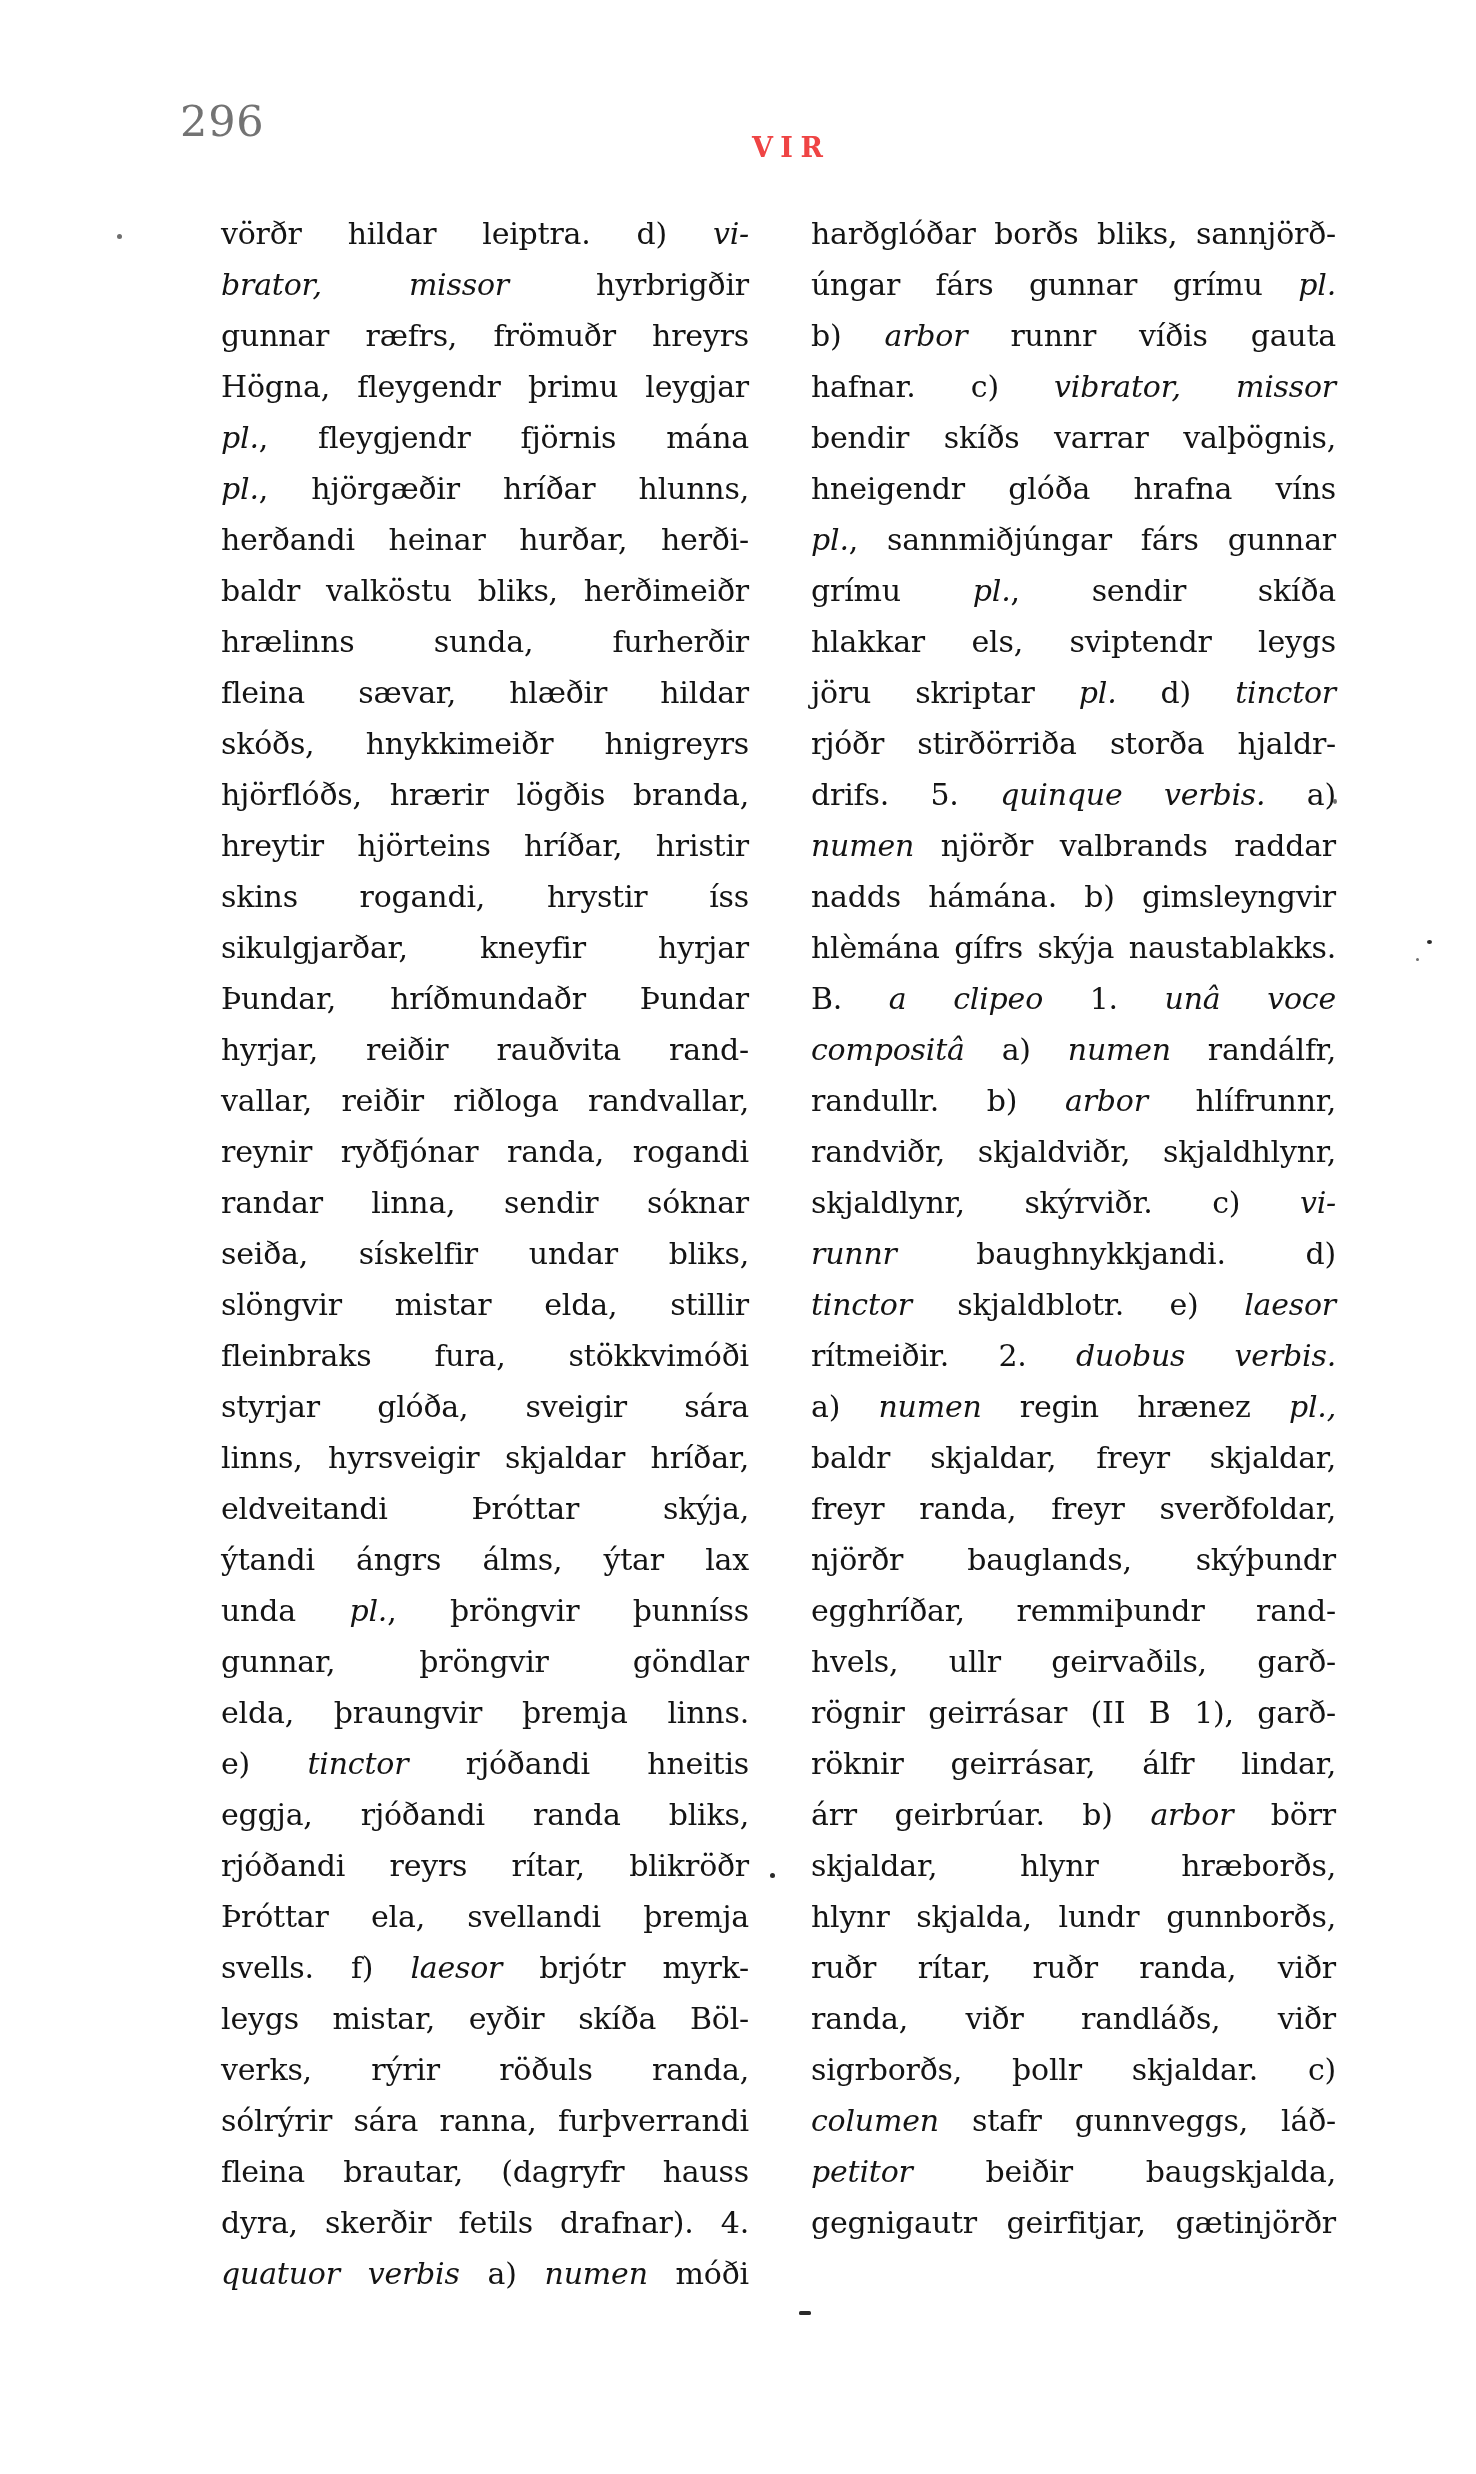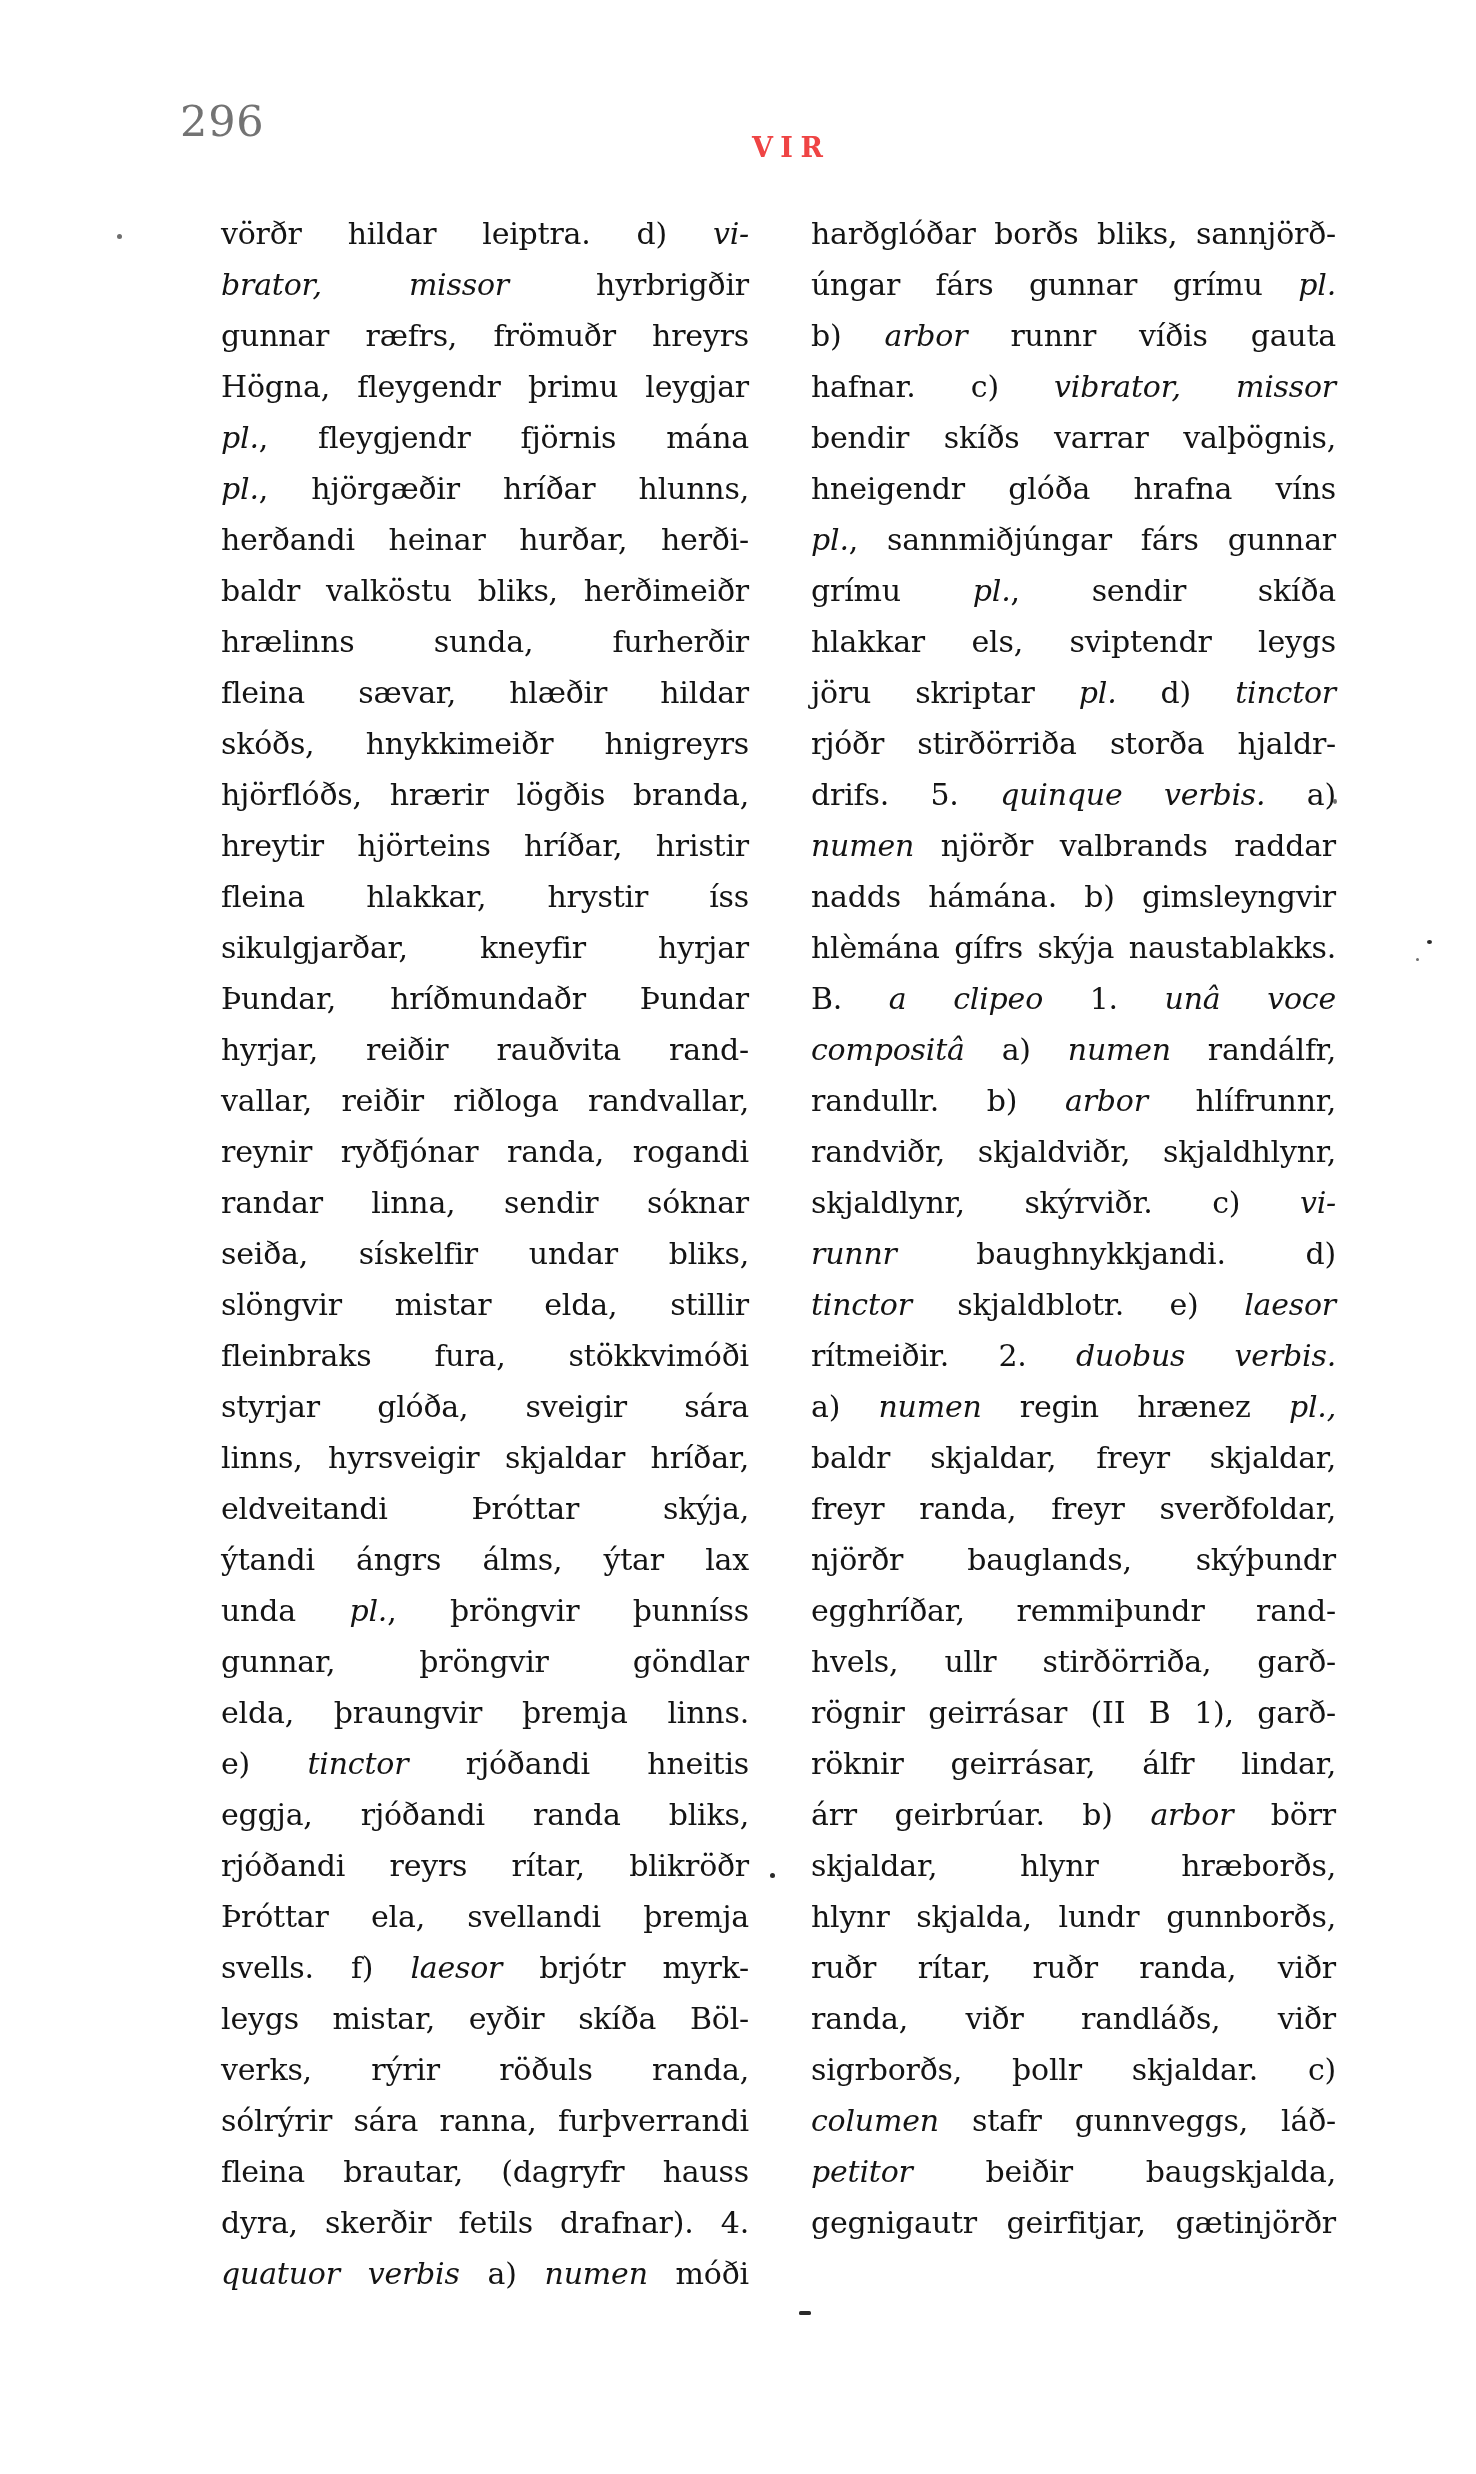--- a/index.html
+++ b/index.html
@@ -74,21 +74,21 @@
       <div class="line"><span>Högna, fleygendr þrimu leygjar</span></div>
       <div class="line"><span class="it">pl.</span><span>, fleygjendr fjörnis mána</span></div>
       <div class="line"><span class="it">pl.</span><span>, hjörgæðir hríðar hlunns,</span></div>
       <div class="line"><span>herðandi heinar hurðar, herði-</span></div>
       <div class="line"><span>baldr valköstu bliks, herðimeiðr</span></div>
       <div class="line"><span>hrælinns sunda, furherðir</span></div>
       <div class="line"><span>fleina sævar, hlæðir hildar</span></div>
       <div class="line"><span>skóðs, hnykkimeiðr hnigreyrs</span></div>
       <div class="line"><span>hjörflóðs, hrærir lögðis branda,</span></div>
       <div class="line"><span>hreytir hjörteins hríðar, hristir</span></div>
-      <div class="line"><span>fleina hlakkar, hrystir íss</span></div>
+      <div class="line"><span>skins rogandi, hrystir íss</span></div>
       <div class="line"><span>sikulgjarðar, kneyfir hyrjar</span></div>
       <div class="line"><span>Þundar, hríðmundaðr Þundar</span></div>
       <div class="line"><span>hyrjar, reiðir rauðvita rand-</span></div>
       <div class="line"><span>vallar, reiðir riðloga randvallar,</span></div>
       <div class="line"><span>reynir ryðfjónar randa, rogandi</span></div>
       <div class="line"><span>randar linna, sendir sóknar</span></div>
       <div class="line"><span>seiða, sískelfir undar bliks,</span></div>
       <div class="line"><span>slöngvir mistar elda, stillir</span></div>
       <div class="line"><span>fleinbraks fura, stökkvimóði</span></div>
       <div class="line"><span>styrjar glóða, sveigir sára</span></div>
@@ -133,21 +133,21 @@
       <div class="line"><span>randviðr, skjaldviðr, skjaldhlynr,</span></div>
       <div class="line"><span>skjaldlynr, skýrviðr. c) </span><span class="it">vi-</span></div>
       <div class="line"><span class="it">runnr</span><span> baughnykkjandi. d)</span></div>
       <div class="line"><span class="it">tinctor</span><span> skjaldblotr. e) </span><span class="it">laesor</span></div>
       <div class="line"><span>rítmeiðir. 2. </span><span class="it">duobus verbis.</span></div>
       <div class="line"><span>a) </span><span class="it">numen</span><span> regin hrænez </span><span class="it">pl.,</span></div>
       <div class="line"><span>baldr skjaldar, freyr skjaldar,</span></div>
       <div class="line"><span>freyr randa, freyr sverðfoldar,</span></div>
       <div class="line"><span>njörðr bauglands, skýþundr</span></div>
       <div class="line"><span>egghríðar, remmiþundr rand-</span></div>
-      <div class="line"><span>hvels, ullr stirðörriða, garð-</span></div>
+      <div class="line"><span>hvels, ullr geirvaðils, garð-</span></div>
       <div class="line"><span>rögnir geirrásar (II B 1), garð-</span></div>
       <div class="line"><span>röknir geirrásar, álfr lindar,</span></div>
       <div class="line"><span>árr geirbrúar. b) </span><span class="it">arbor</span><span> börr</span></div>
       <div class="line"><span>skjaldar, hlynr hræborðs,</span></div>
       <div class="line"><span>hlynr skjalda, lundr gunnborðs,</span></div>
       <div class="line"><span>ruðr rítar, ruðr randa, viðr</span></div>
       <div class="line"><span>randa, viðr randláðs, viðr</span></div>
       <div class="line"><span>sigrborðs, þollr skjaldar. c)</span></div>
       <div class="line"><span class="it">columen</span><span> stafr gunnveggs, láð-</span></div>
       <div class="line"><span class="it">petitor</span><span> beiðir baugskjalda,</span></div>

